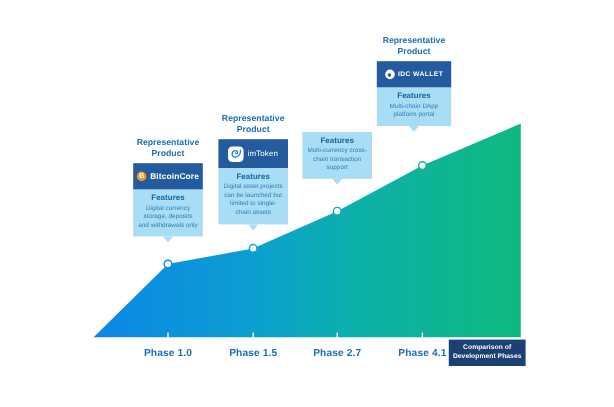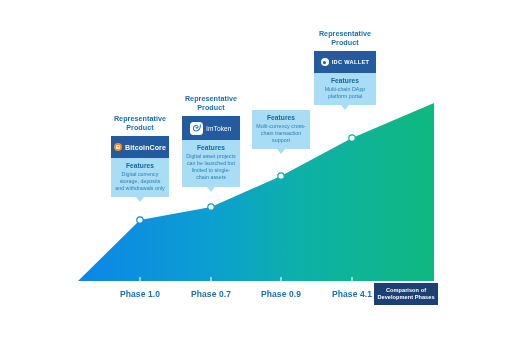--- a/index.html
+++ b/index.html
@@ -201,22 +201,22 @@
     <g>
       <circle cx="140" cy="220" r="3.2" fill="#ffffff" stroke="#0b86e8" stroke-width="1.2"></circle>
       <circle cx="211" cy="207" r="3.2" fill="#ffffff" stroke="#0b9fd0" stroke-width="1.2"></circle>
       <circle cx="281" cy="176" r="3.2" fill="#ffffff" stroke="#0cadb4" stroke-width="1.2"></circle>
       <circle cx="352" cy="138" r="3.2" fill="#ffffff" stroke="#10b690" stroke-width="1.2"></circle>
     </g>
   </svg>
 
   <div class="axis-labels">
     <div class="phase-label" style="left:140px">Phase 1.0</div>
-    <div class="phase-label" style="left:211px">Phase 0.7</div>
-    <div class="phase-label" style="left:281px">Phase 0.9</div>
+    <div class="phase-label" style="left:211px">Phase 1.5</div>
+    <div class="phase-label" style="left:281px">Phase 2.7</div>
     <div class="phase-label" style="left:352px">Phase 4.1</div>
   </div>
 
   <div class="legend-badge">
     <span><span>Comparison of</span><br><span>Development Phases</span></span>
   </div>
 
   <div class="card" style="left:111px; top:114px;">
     <div class="card-heading"><span>Representative</span><br><span>Product</span></div>
     <div class="card-logo">

